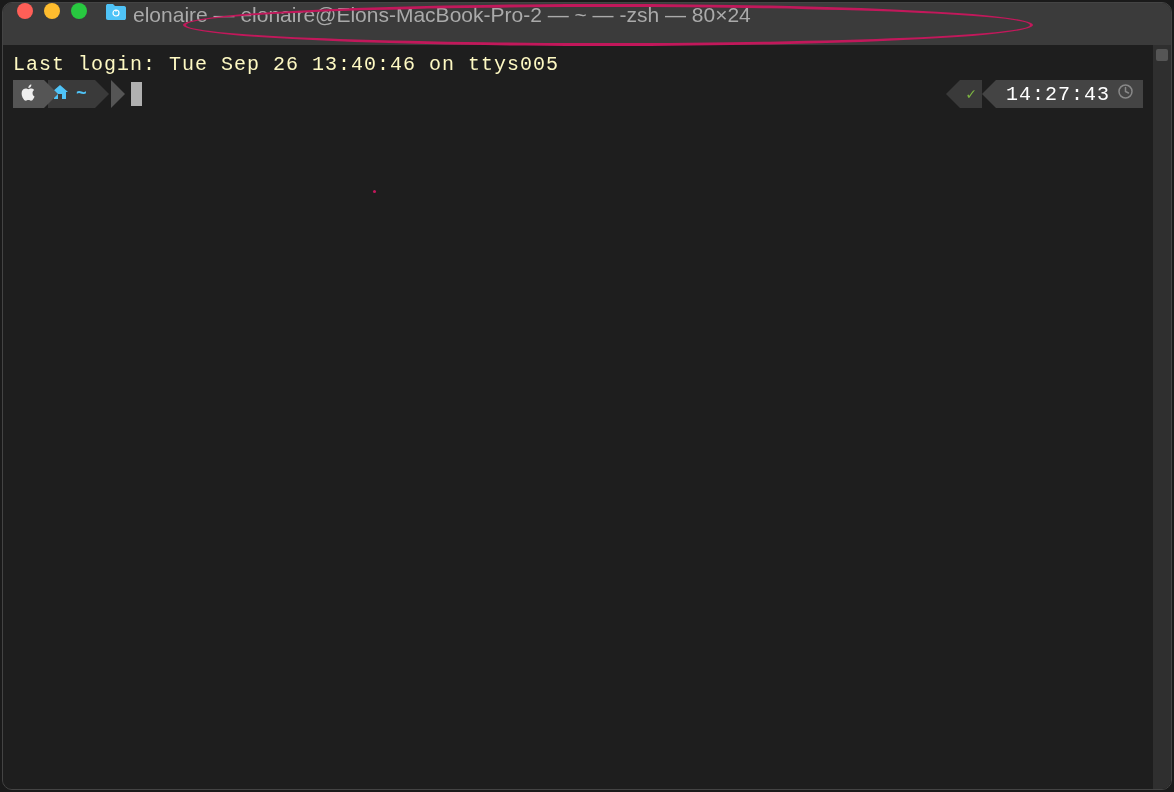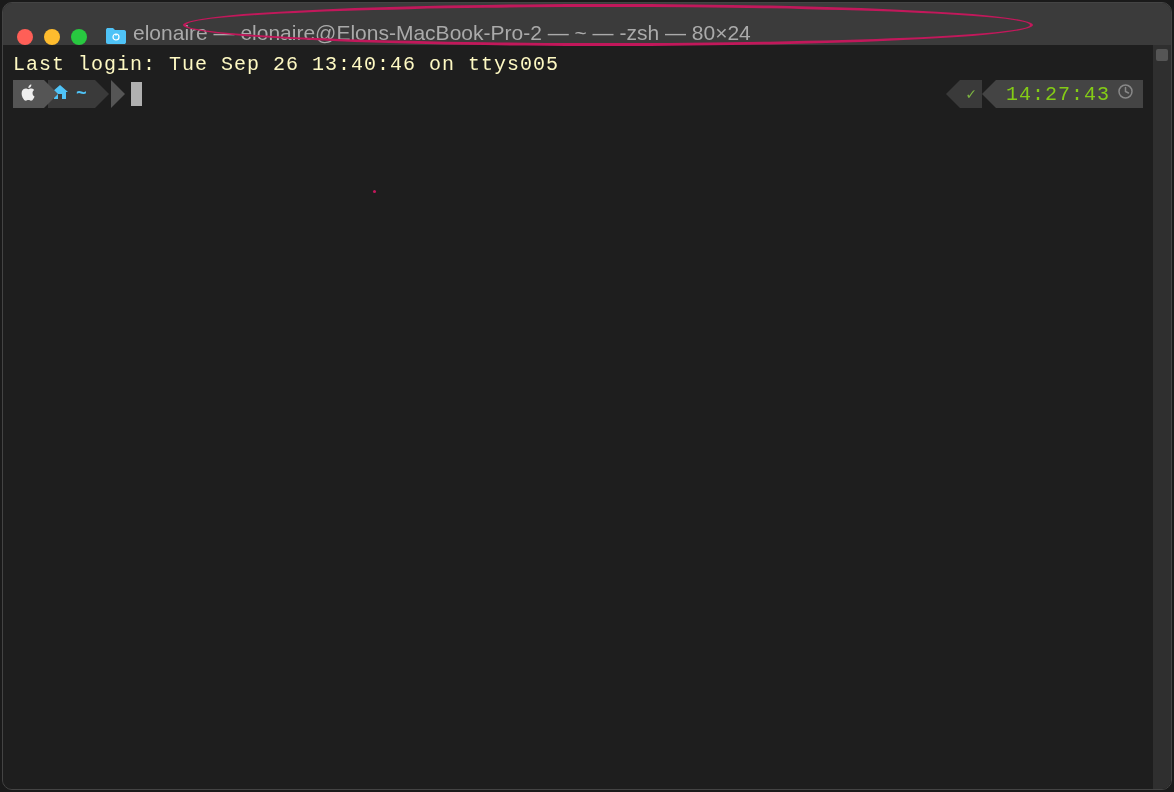--- a/index.html
+++ b/index.html
@@ -27,21 +27,21 @@
       overflow: hidden;
       display: flex;
       flex-direction: column;
       position: relative;
     }
 
     .titlebar {
       height: 42px;
       background: #3b3b3b;
       display: flex;
-      align-items: flex-end;
+      align-items: flex-start;
       padding: 0 14px;
       flex-shrink: 0;
       position: relative;
     }
 
     .traffic-lights {
       display: flex;
       gap: 11px;
       align-items: center;
       z-index: 2;
@@ -230,21 +230,21 @@
     .rseg2 {
       background: #444;
       height: 28px;
       display: flex;
       align-items: center;
       padding: 0 10px;
       gap: 8px;
     }
 
     .time-text {
-      color: #84cc16;
+      color: #ffffff;
       font-size: 20px;
       letter-spacing: 1px;
     }
 
     .clock-icon {
       color: #888;
       font-size: 15px;
     }
 
     .scrollbar-track {

